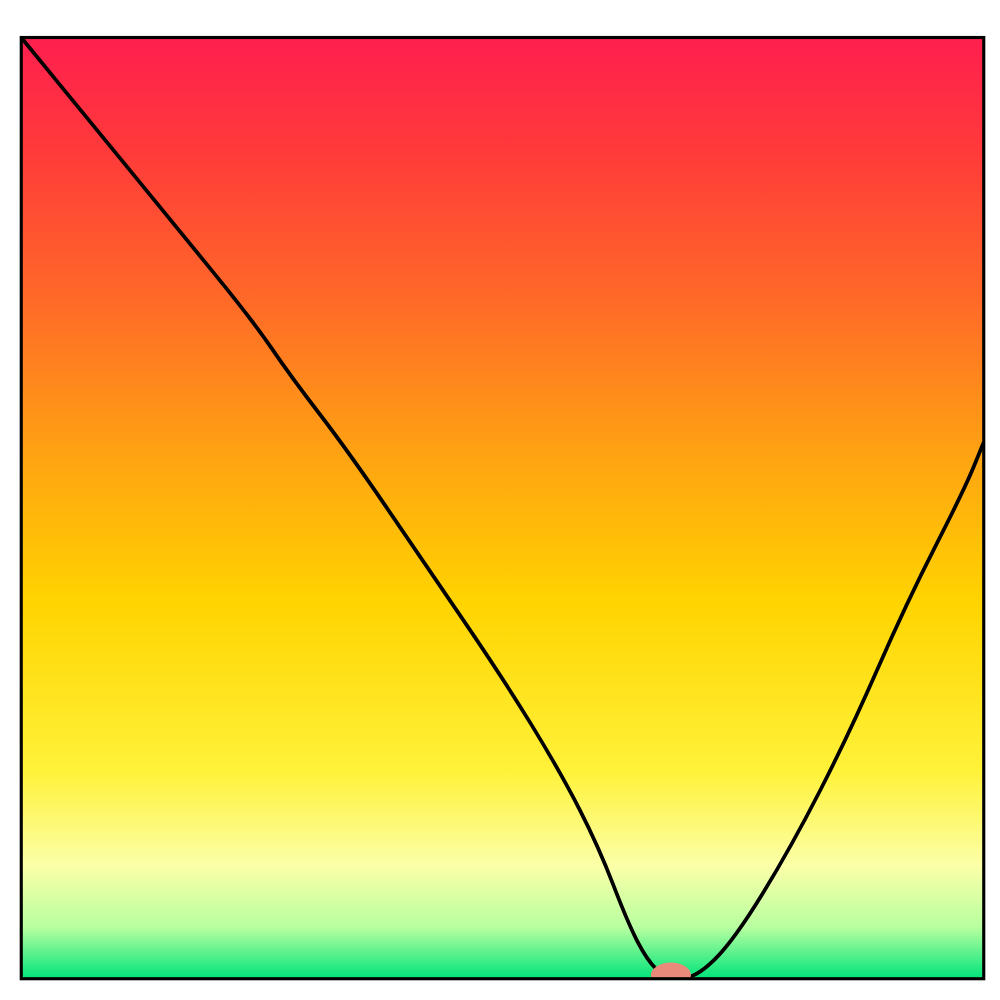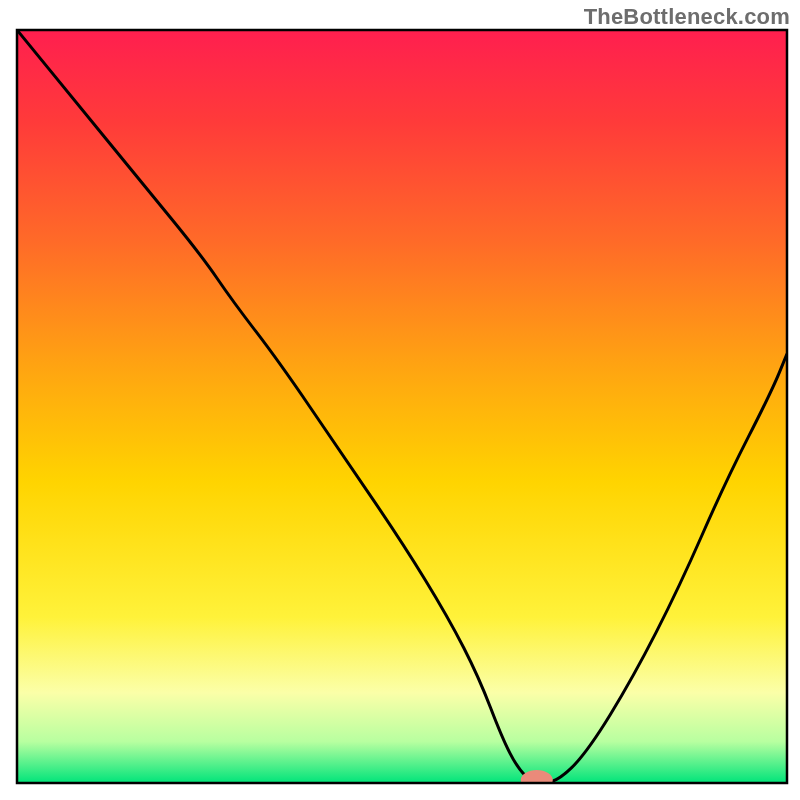--- a/index.html
+++ b/index.html
@@ -31,21 +31,20 @@
     left: 0;
     width: 800px;
     height: 800px;
     display: block;
   }
 </style>
 </head>
 <body>
 
 <div class="stage">
-  <div class="watermark">TheBottleneck.com</div>
   <svg class="chart" viewBox="0 0 800 800">
     <defs>
       <linearGradient id="bg-grad" x1="0" y1="0" x2="0" y2="1">
           <stop offset="0%" stop-color="#ff1f4f"></stop>
           <stop offset="12%" stop-color="#ff3a3a"></stop>
           <stop offset="28.000000000000004%" stop-color="#ff6a28"></stop>
           <stop offset="45%" stop-color="#ffa511"></stop>
           <stop offset="60%" stop-color="#ffd400"></stop>
           <stop offset="78%" stop-color="#fff23a"></stop>
           <stop offset="88%" stop-color="#fbffa8"></stop>

